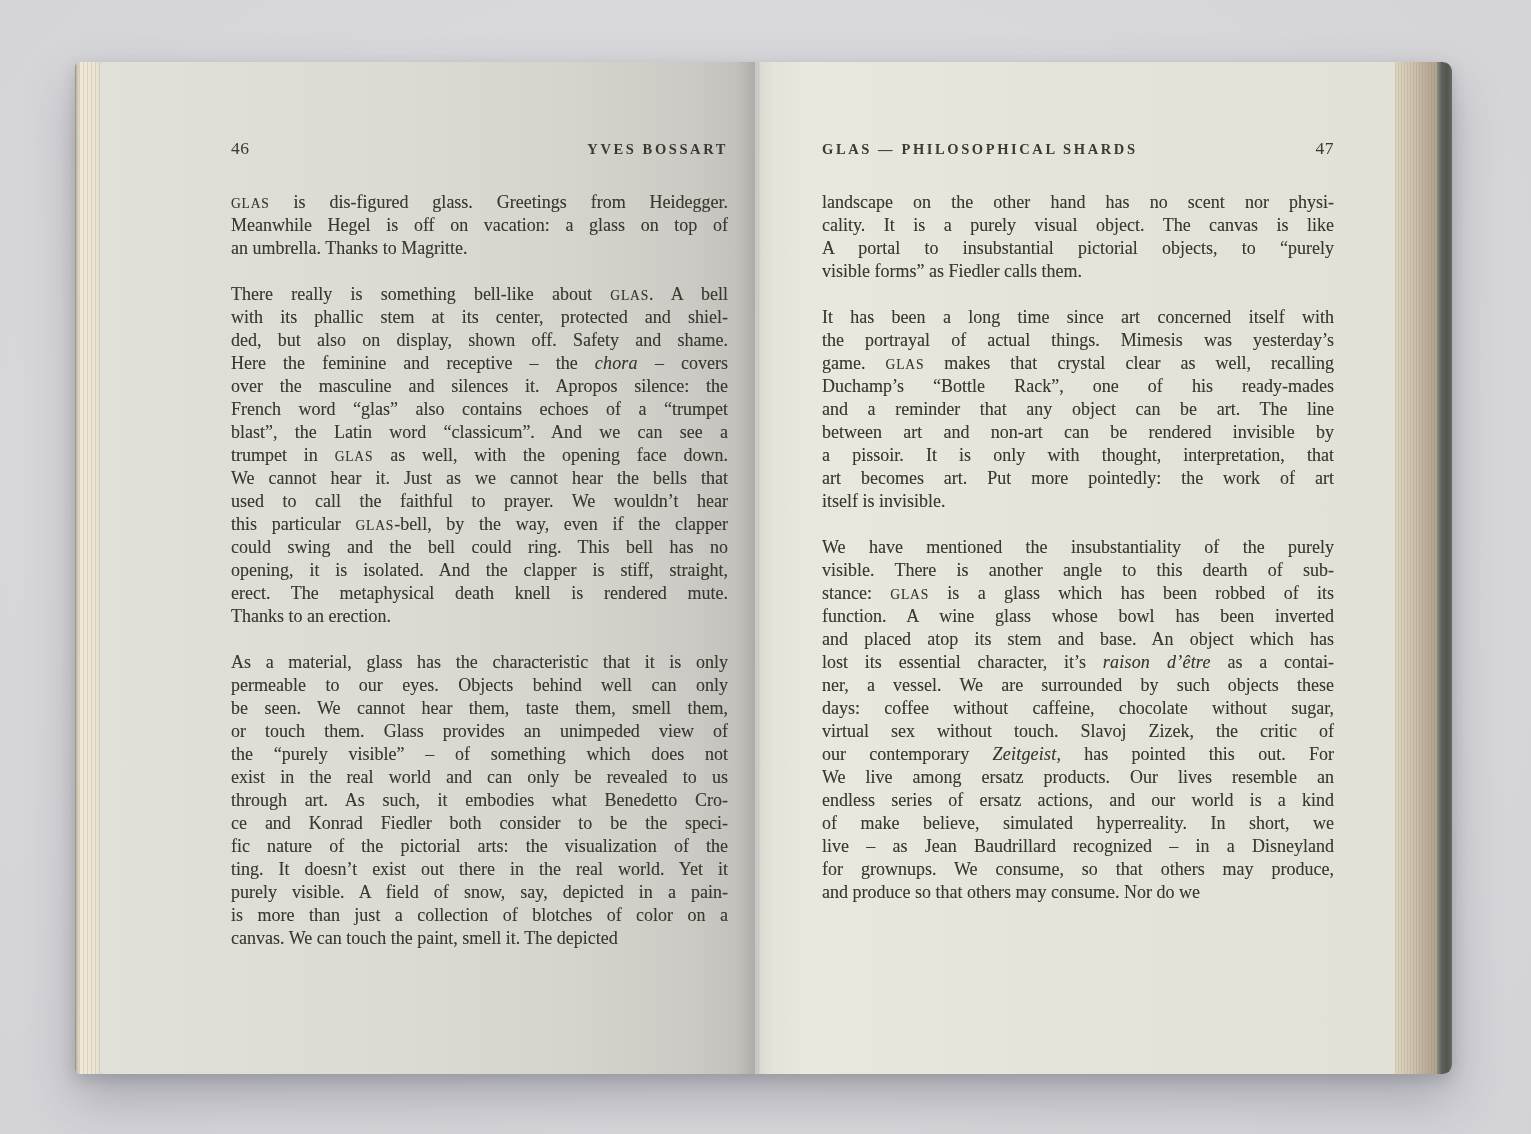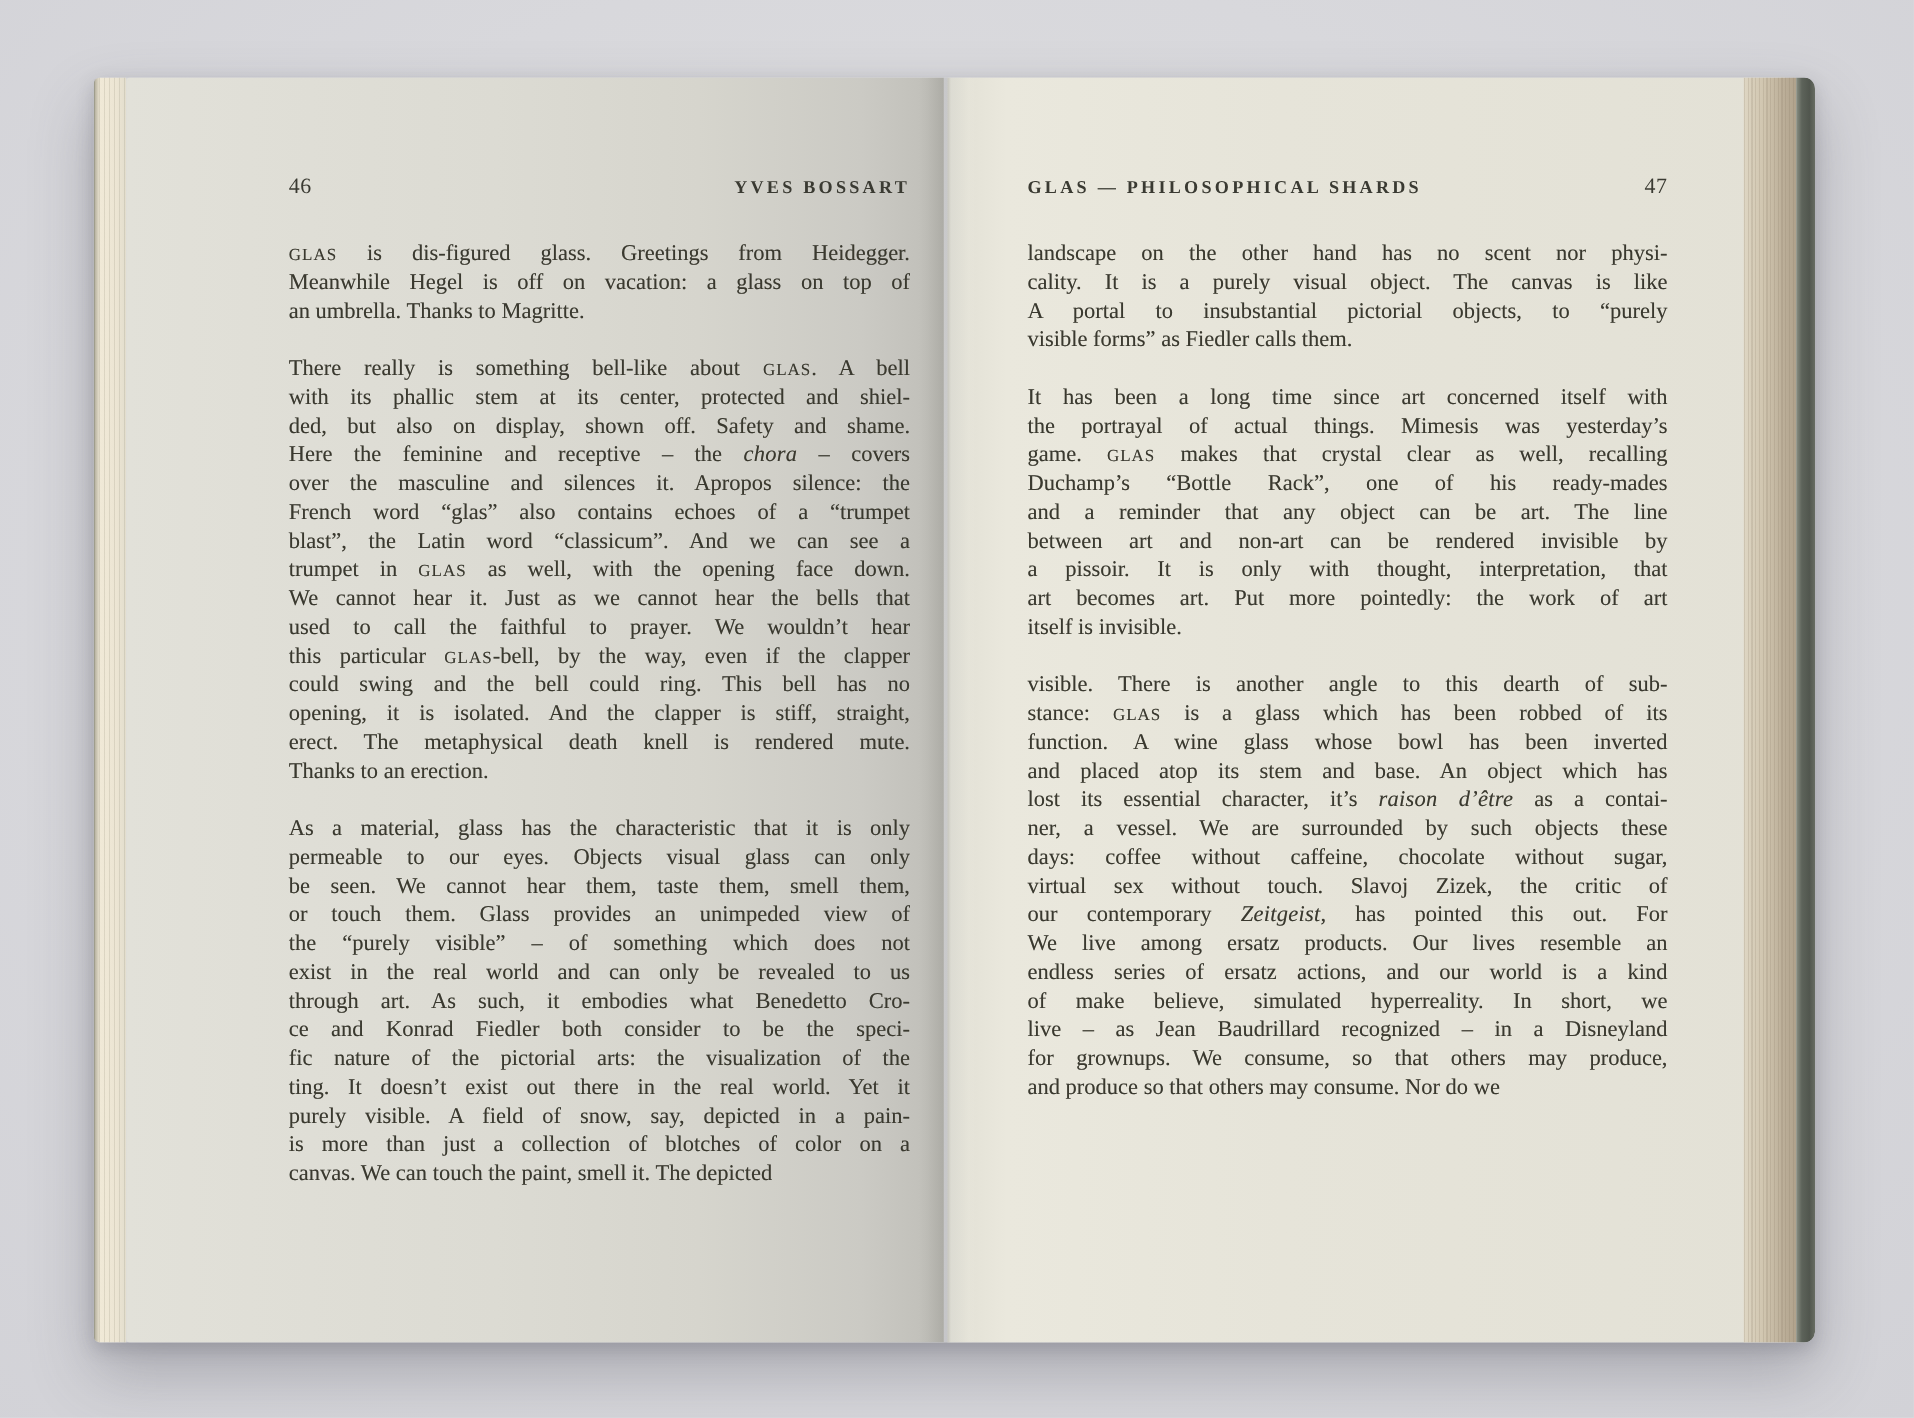--- a/index.html
+++ b/index.html
@@ -108,21 +108,21 @@
               <div class="line">We cannot hear it. Just as we cannot hear the bells that</div>
               <div class="line">used to call the faithful to prayer. We wouldn’t hear</div>
               <div class="line">this particular <span class="sc">GLAS</span>-bell, by the way, even if the clapper</div>
               <div class="line">could swing and the bell could ring. This bell has no</div>
               <div class="line">opening, it is isolated. And the clapper is stiff, straight,</div>
               <div class="line">erect. The metaphysical death knell is rendered mute.</div>
               <div class="line last">Thanks to an erection.</div>
             </div>
             <div class="para">
               <div class="line">As a material, glass has the characteristic that it is only</div>
-              <div class="line">permeable to our eyes. Objects visual glass can only</div>
+              <div class="line">permeable to our eyes. Objects behind well can only</div>
               <div class="line">be seen. We cannot hear them, taste them, smell them,</div>
               <div class="line">or touch them. Glass provides an unimpeded view of</div>
               <div class="line">the “purely visible” – of something which does not</div>
               <div class="line">exist in the real world and can only be revealed to us</div>
               <div class="line">through art. As such, it embodies what Benedetto Cro-</div>
               <div class="line">ce and Konrad Fiedler both consider to be the speci-</div>
               <div class="line">fic nature of the pictorial arts: the visualization of the</div>
               <div class="line">ting. It doesn’t exist out there in the real world. Yet it</div>
               <div class="line">purely visible. A field of snow, say, depicted in a pain-</div>
               <div class="line">is more than just a collection of blotches of color on a</div>
@@ -150,20 +150,21 @@
               <div class="line">the portrayal of actual things. Mimesis was yesterday’s</div>
               <div class="line">game. <span class="sc">GLAS</span> makes that crystal clear as well, recalling</div>
               <div class="line">Duchamp’s “Bottle Rack”, one of his ready-mades</div>
               <div class="line">and a reminder that any object can be art. The line</div>
               <div class="line">between art and non-art can be rendered invisible by</div>
               <div class="line">a pissoir. It is only with thought, interpretation, that</div>
               <div class="line">art becomes art. Put more pointedly: the work of art</div>
               <div class="line last">itself is invisible.</div>
             </div>
             <div class="para">
+              <div class="line">We have mentioned the insubstantiality of the purely</div>
               <div class="line">visible. There is another angle to this dearth of sub-</div>
               <div class="line">stance: <span class="sc">GLAS</span> is a glass which has been robbed of its</div>
               <div class="line">function. A wine glass whose bowl has been inverted</div>
               <div class="line">and placed atop its stem and base. An object which has</div>
               <div class="line">lost its essential character, it’s <i>raison d’être</i> as a contai-</div>
               <div class="line">ner, a vessel. We are surrounded by such objects these</div>
               <div class="line">days: coffee without caffeine, chocolate without sugar,</div>
               <div class="line">virtual sex without touch. Slavoj Zizek, the critic of</div>
               <div class="line">our contemporary <i>Zeitgeist</i>, has pointed this out. For</div>
               <div class="line">We live among ersatz products. Our lives resemble an</div>

